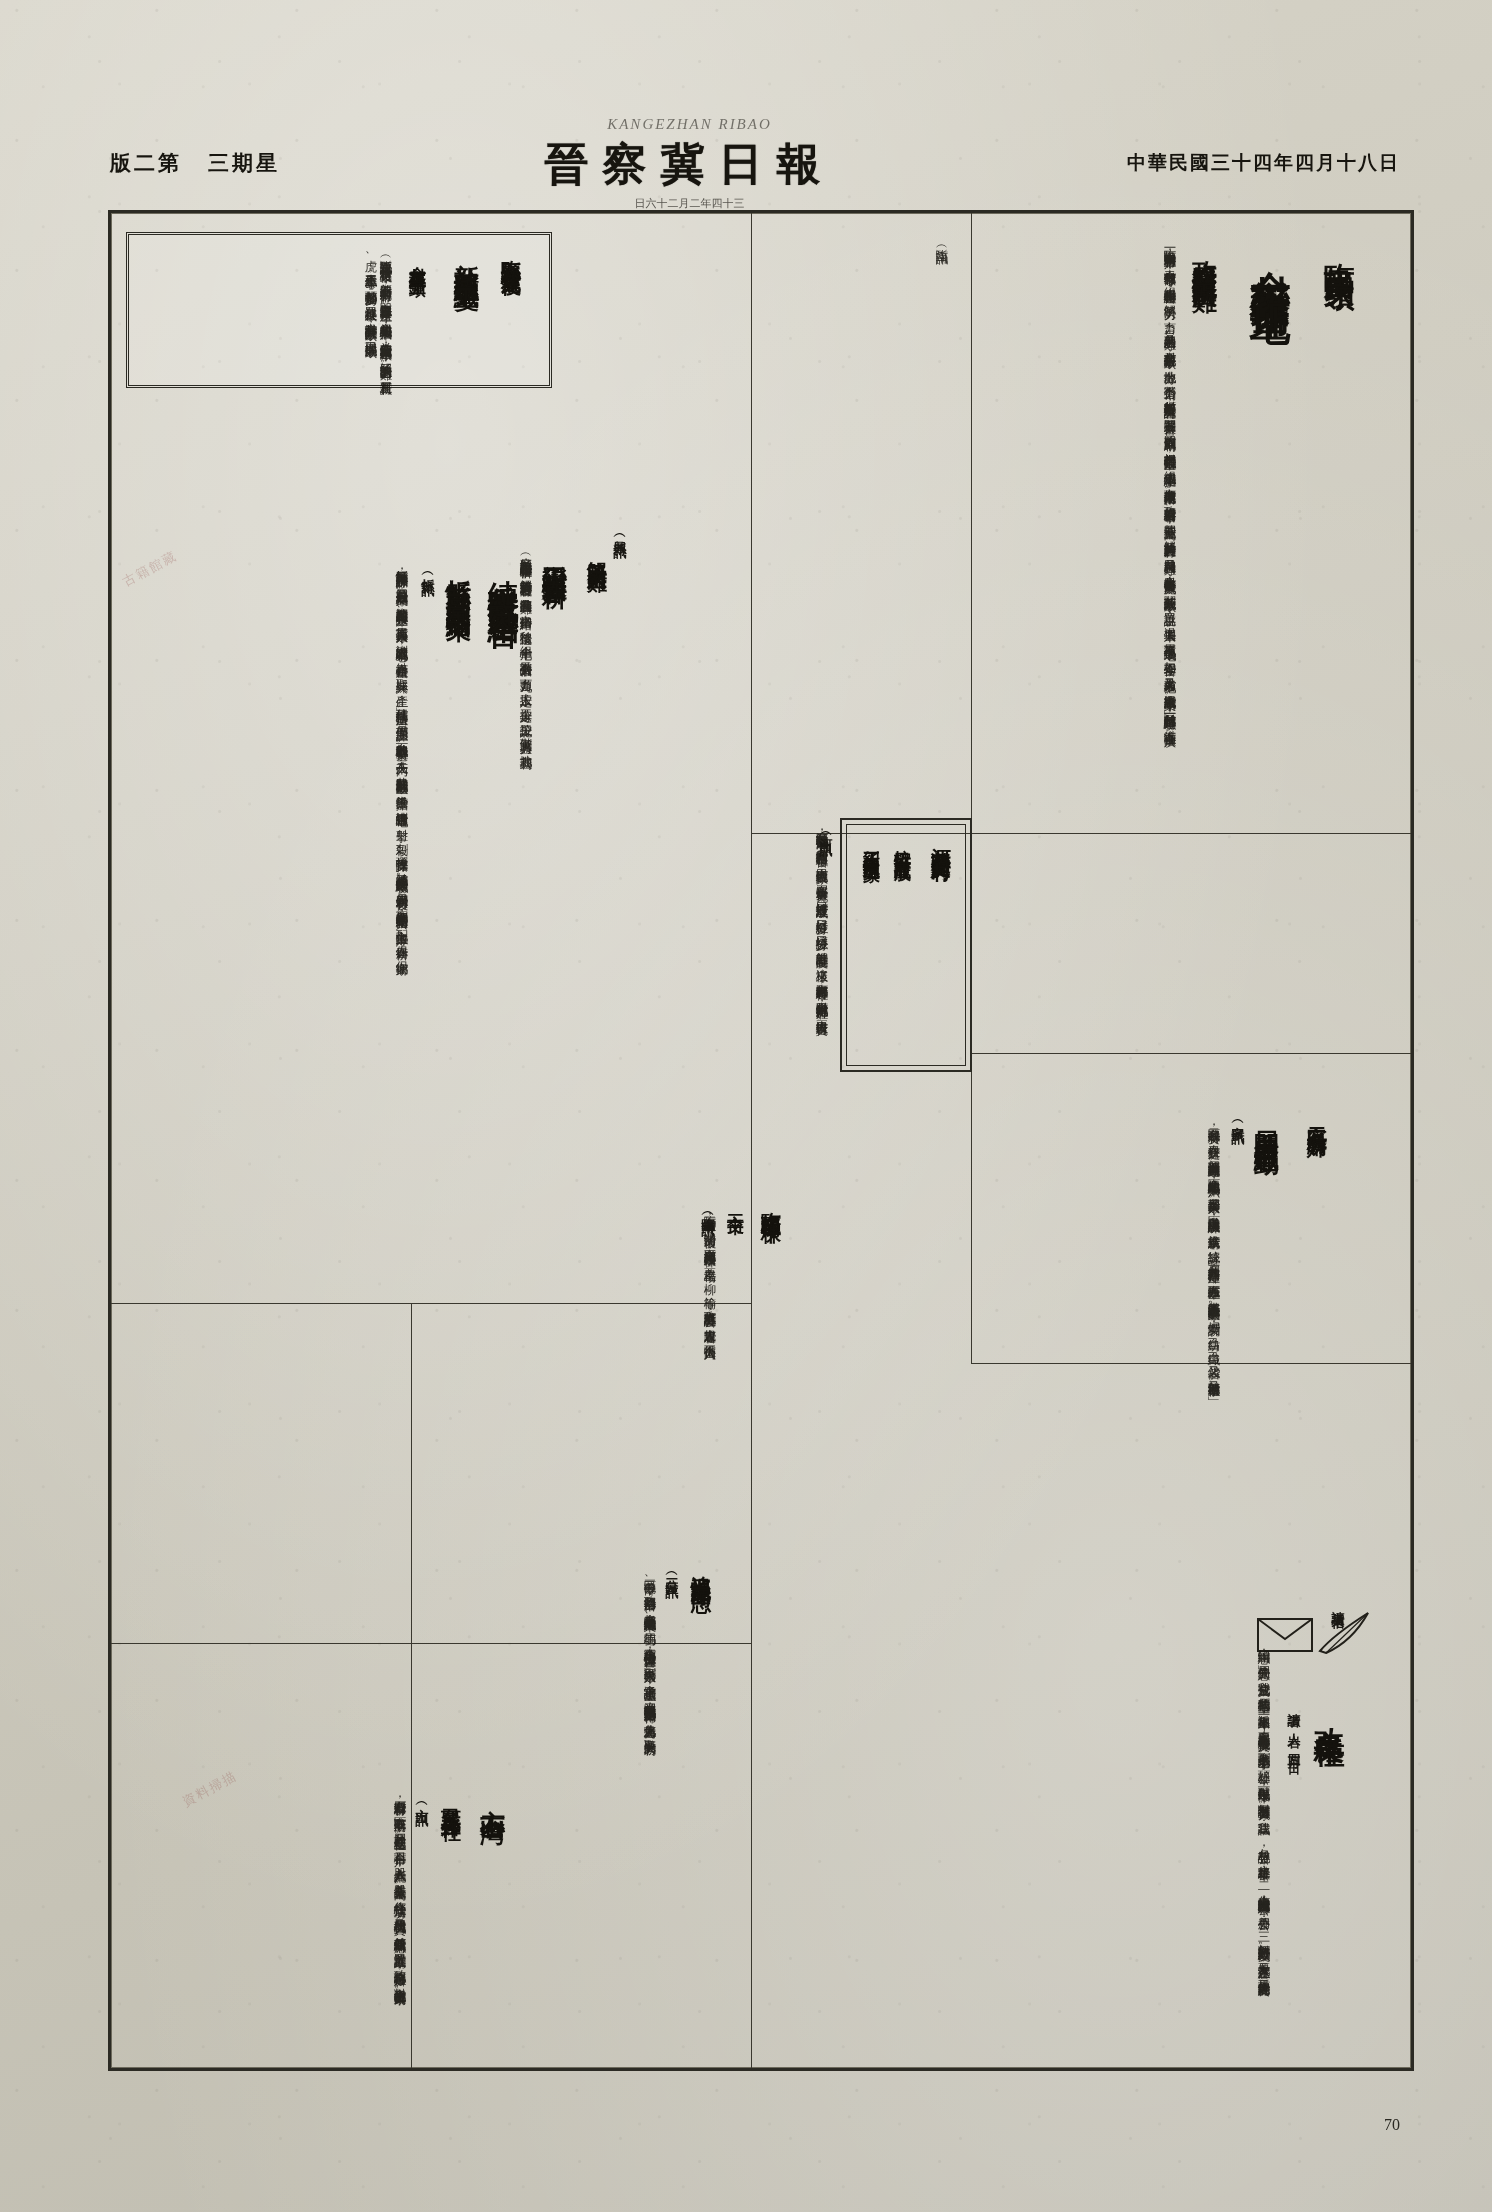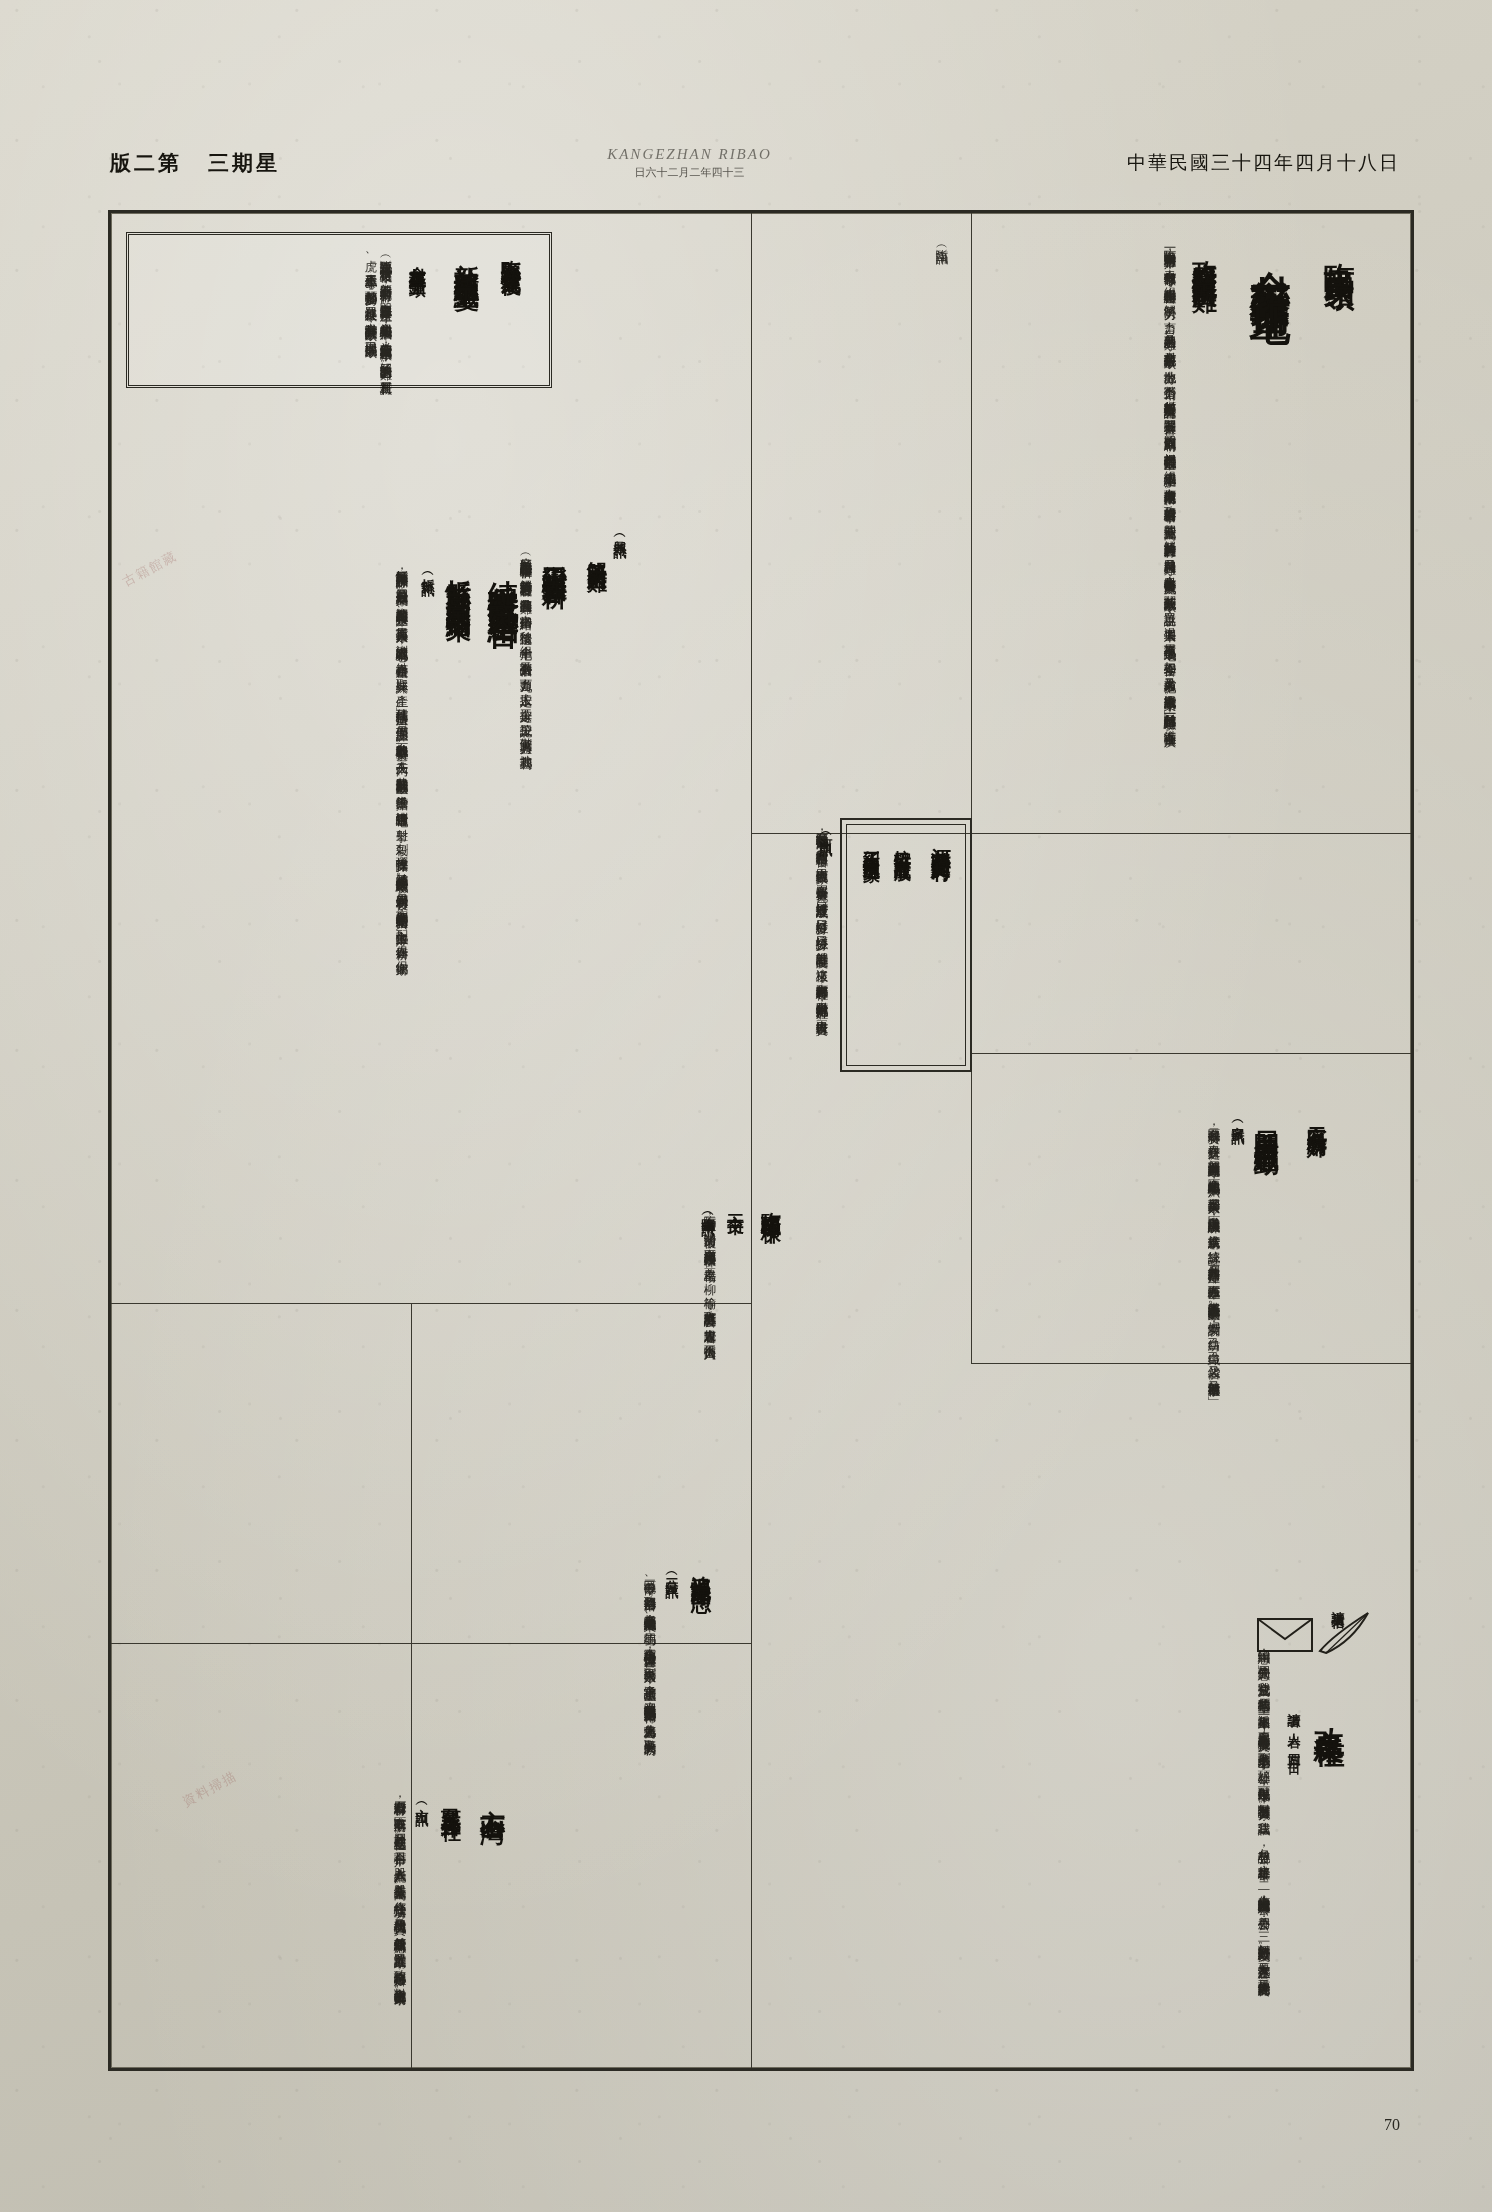--- a/index.html
+++ b/index.html
@@ -79,21 +79,21 @@
   #mast-latin {
     font-size: 15px;
     letter-spacing: 2px;
     opacity: .55;
     font-family: "Liberation Serif", serif;
     font-style: italic;
   }
   #mast-right {
     font-size: 19px;
     letter-spacing: 2px;
-    font-weight: normal;
+    font-weight: bold;
     margin-left: 28px;
   }
   #mast-center-wrap {
     display: flex;
     flex-direction: column;
     align-items: center;
     gap: 2px;
   }
 
   
@@ -207,20 +207,21 @@
   <div id="sheet"></div>
   <div id="grain"></div>
 
   <div id="masthead">
     <div id="mast-left">
       <span>版二第</span>
       <span>三期星</span>
     </div>
     <div id="mast-center-wrap">
       <div id="mast-latin">KANGEZHAN RIBAO</div>
+      <div id="mast-title">晉察冀日報</div>
       <div class="stamp" style="position:static;text-align:right;">日六十二月二年四十三</div>
     </div>
     <div id="mast-right">中華民國三十四年四月十八日</div>
   </div>
 
   <div id="frame">
 
     <div class="col-rule" style="left:640px; top:0; height:1855px;"></div>
     <div class="col-rule" style="left:860px; top:0; height:1150px;"></div>
     <div class="col-rule" style="left:640px; top:0; height:1855px;"></div>

